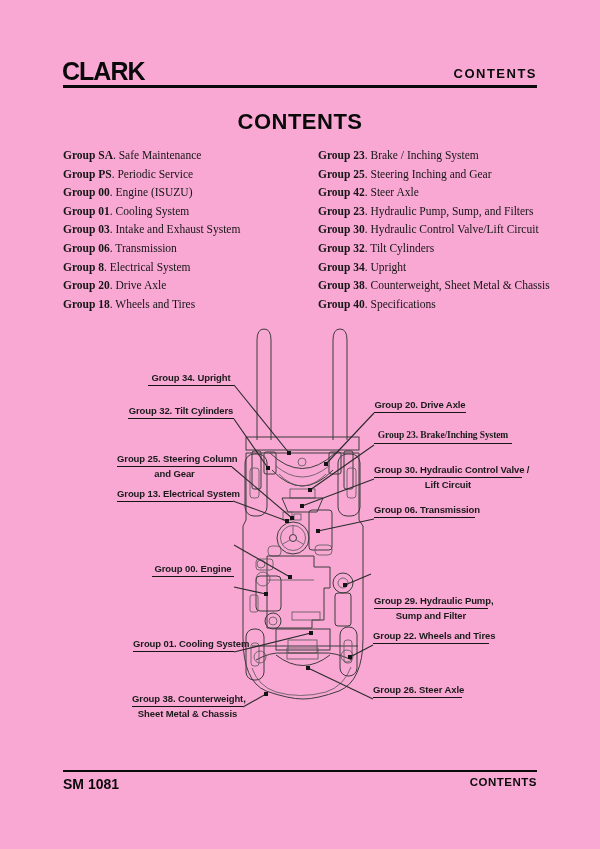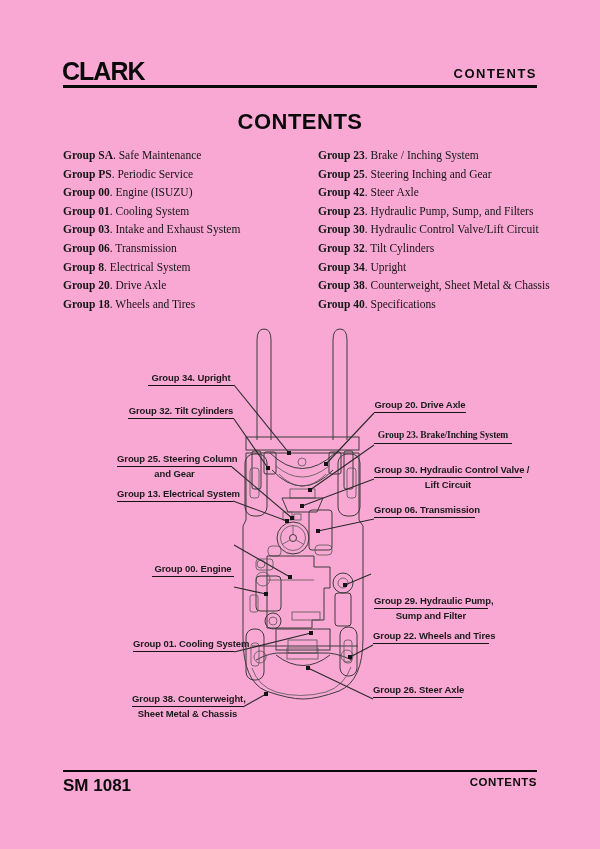--- a/index.html
+++ b/index.html
@@ -56,21 +56,21 @@
   #lbl-g22{left:373px;top:629px;width:116px;}
   #lbl-g26{left:373px;top:683px;width:89px;}
   
   .diagram-svg{position:absolute;left:0;top:0;z-index:2;pointer-events:none;}
   .draw{fill:none;stroke:#3c3c3c;stroke-width:1;}
   .draw-thin{fill:none;stroke:#555;stroke-width:0.8;}
   .leader{fill:none;stroke:#2a2a2a;stroke-width:1.1;}
   .dot{fill:#141414;stroke:none;}
   
   .ftr-rule{position:absolute;left:63px;right:63px;top:770px;height:2px;background:#0a0a0a;}
-  .ftr-left{position:absolute;left:63px;top:776px;font-weight:bold;font-size:17px;color:#0a0a0a;}
+  .ftr-left{position:absolute;left:63px;top:776px;font-weight:bold;font-size:14px;color:#0a0a0a;}
   .ftr-right{position:absolute;right:63px;top:776px;font-weight:bold;font-size:11.5px;letter-spacing:.5px;color:#0a0a0a;}
 </style>
 </head>
 <body>
 
 <div class="page">
 
   <div class="hdr-logo">CLARK</div>
   <div class="hdr-right">CONTENTS</div>
   <div class="hdr-rule"></div>

